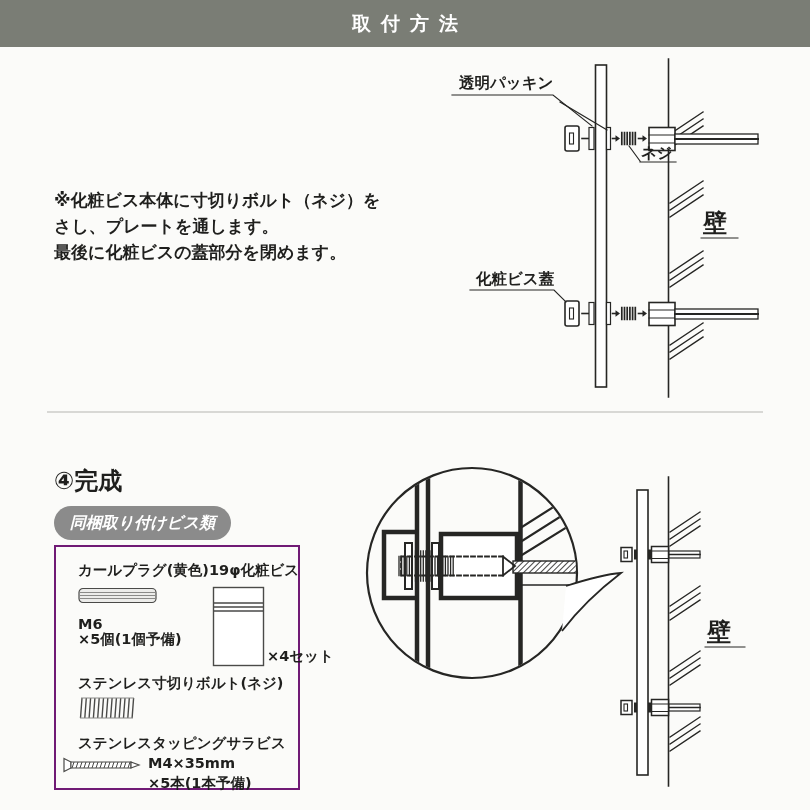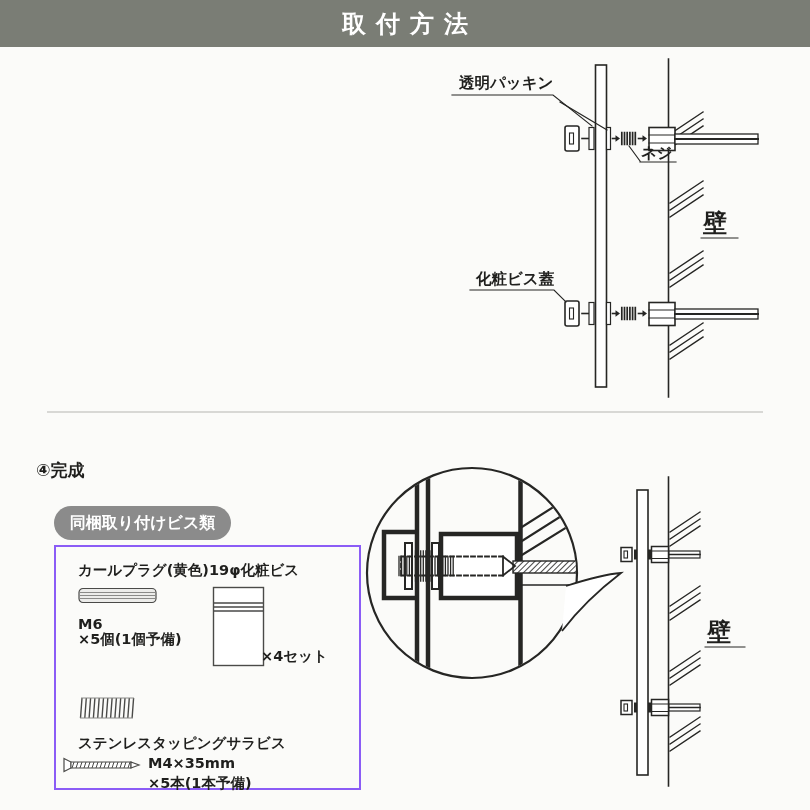--- a/index.html
+++ b/index.html
@@ -1,51 +1,56 @@
 <!DOCTYPE html>
 <html><head>
 <meta charset="utf-8">
 <style>
   html,body{margin:0;padding:0;background:#fbfbf9;}
   .page{position:relative;width:810px;height:810px;background:#fbfbf9;overflow:hidden;
         font-family:"DejaVu Sans","Liberation Sans",sans-serif;color:#1f1f1d;}
   .hdr{position:absolute;left:0;top:0;width:810px;height:47px;background:#7a7d75;
        color:#fff;display:flex;align-items:center;justify-content:center;
-       font-size:24px;font-weight:bold;letter-spacing:10px;padding-left:10px;box-sizing:border-box;}
+       font-size:19px;font-weight:bold;letter-spacing:10px;padding-left:10px;box-sizing:border-box;}
   .s3-title{position:absolute;left:54px;top:138px;font-size:24px;font-weight:bold;}
   .s3-body{position:absolute;left:54px;top:187px;font-size:17px;font-weight:bold;line-height:26px;}
   .divider{position:absolute;left:47px;top:411px;width:716px;height:0;border:none;
            border-top:2px solid #d8d8d5;margin:0;}
-  .s4-title{position:absolute;left:36px;top:445px;font-size:17px;font-weight:bold;}
+  .s4-title{position:absolute;left:54px;top:445px;font-size:24px;font-weight:bold;}
   .badge{position:absolute;left:54px;top:506px;width:177px;height:34px;background:#8b8b8b;
          border-radius:17px;color:#fff;font-size:16px;font-weight:bold;
-         display:flex;align-items:center;justify-content:center;}
-  .pbox{position:absolute;left:54px;top:545px;width:307px;height:245px;border:2px solid #8b5cf6;box-sizing:border-box;}
+         display:flex;align-items:center;justify-content:center;font-style:italic;}
+  .pbox{position:absolute;left:54px;top:545px;width:246px;height:245px;border:2px solid #701a75;box-sizing:border-box;}
   .pt{position:absolute;font-size:14.5px;font-weight:bold;white-space:nowrap;}
   .p1n{left:22px;top:14px;} .p1i{position:absolute;left:22px;top:39px;}
   .p1s{left:22px;top:63px;margin-top:6px;} .p1q{left:22px;top:83px;}
   .p2n{left:153px;top:14px;text-align:center;} .p2i{position:absolute;left:156px;top:39px;}
-  .p2q{left:205px;top:100px;}
+  .p2q{left:211px;top:100px;}
   .p3n{left:22px;top:127px;} .p3i{position:absolute;left:22px;top:148px;}
   .p4n{left:22px;top:187px;} .p4i{position:absolute;left:6px;top:209px;}
   .p4s{left:92px;top:208px;} .p4q{left:92px;top:227px;}
   svg.d3{position:absolute;left:440px;top:55px;}
   svg.d4{position:absolute;left:355px;top:435px;}
   .dl{font-size:15.5px;font-weight:bold;fill:#1f1f1d;}
   .dl-big{font-size:24px;font-weight:bold;fill:#1f1f1d;}
 </style>
 </head>
 <body>
 
 <div class="page">
 
   <header class="hdr">
     <span>取付方法</span>
   </header>
 
+  <div class="s3-body">
+    <div>※化粧ビス本体に寸切りボルト（ネジ）を</div>
+    <div>さし、プレートを通します。</div>
+    <div>最後に化粧ビスの蓋部分を閉めます。</div>
+  </div>
 
   <svg class="d3" width="370" height="350" viewBox="0 0 370 350">
     <g stroke="#262624" fill="none" stroke-width="1.6" stroke-linecap="square">
 
       <path d="M228.5 4 V342"></path>
       <g stroke-width="1.4">
         <path d="M230 79 l33 -22 M230 86 l33 -22 M230 93 l33 -22"></path>
         <path d="M230 148 l33 -22 M230 155 l33 -22 M230 162 l33 -22"></path>
         <path d="M230 218 l33 -22 M230 225 l33 -22 M230 232 l33 -22"></path>
         <path d="M230 290 l33 -22 M230 297 l33 -22 M230 304 l33 -22"></path>
@@ -118,20 +123,21 @@
     <div class="pt p1s">M6</div>
     <div class="pt p1q">×5個(1個予備)</div>
 
     <div class="pt p2n">19φ化粧ビス</div>
     <svg class="p2i" width="53" height="81" viewBox="0 0 53 81">
       <rect x="1.5" y="1.5" width="50" height="78" fill="#fff" stroke="#4a4a48" stroke-width="1.4"></rect>
       <path d="M1.5 17 H51.5 M1.5 21 H51.5 M1.5 25 H51.5" stroke="#4a4a48" stroke-width="1.3" fill="none"></path>
     </svg>
     <div class="pt p2q">×4セット</div>
 
+    <div class="pt p3n">ステンレス寸切りボルト(ネジ)</div>
     <svg class="p3i" width="60" height="28" viewBox="0 0 60 28">
       <path d="M4 3 L2.5 23 M8.3 3 L6.8 23 M12.6 3 L11.1 23 M16.9 3 L15.4 23 M21.2 3 L19.7 23 M25.5 3 L24 23 M29.8 3 L28.3 23 M34.1 3 L32.6 23 M38.4 3 L36.9 23 M42.7 3 L41.2 23 M47 3 L45.5 23 M51.3 3 L49.8 23 M55.6 3 L54.1 23" stroke="#4a4a48" stroke-width="1.4" fill="none"></path>
       <path d="M3 3 H56 M2 23 H55" stroke="#8a8a88" stroke-width="1" fill="none"></path>
     </svg>
 
     <div class="pt p4n">ステンレスタッピングサラビス</div>
     <svg class="p4i" width="80" height="18" viewBox="0 0 80 18">
       <polygon points="2,2.5 9,6 9,12 2,15.5" fill="#fff" stroke="#4a4a48" stroke-width="1.2"></polygon>
       <rect x="9" y="6" width="60" height="6" fill="#fff" stroke="#4a4a48" stroke-width="1"></rect>
       <path d="M12 6 l-2 6 M16 6 l-2 6 M20 6 l-2 6 M24 6 l-2 6 M28 6 l-2 6 M32 6 l-2 6 M36 6 l-2 6 M40 6 l-2 6 M44 6 l-2 6 M48 6 l-2 6 M52 6 l-2 6 M56 6 l-2 6 M60 6 l-2 6 M64 6 l-2 6 M68 6 l-2 6" stroke="#4a4a48" stroke-width="1" fill="none"></path>

